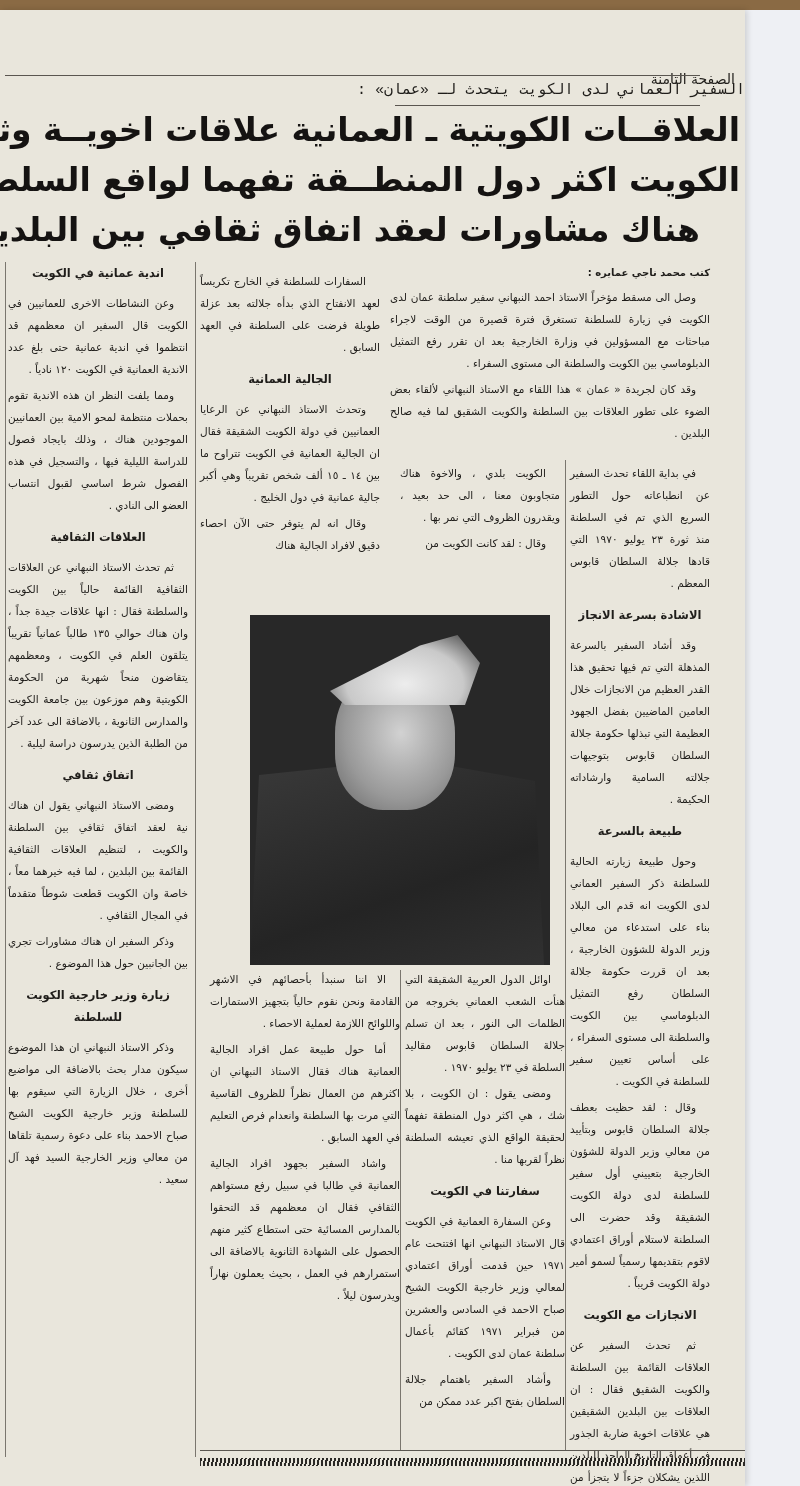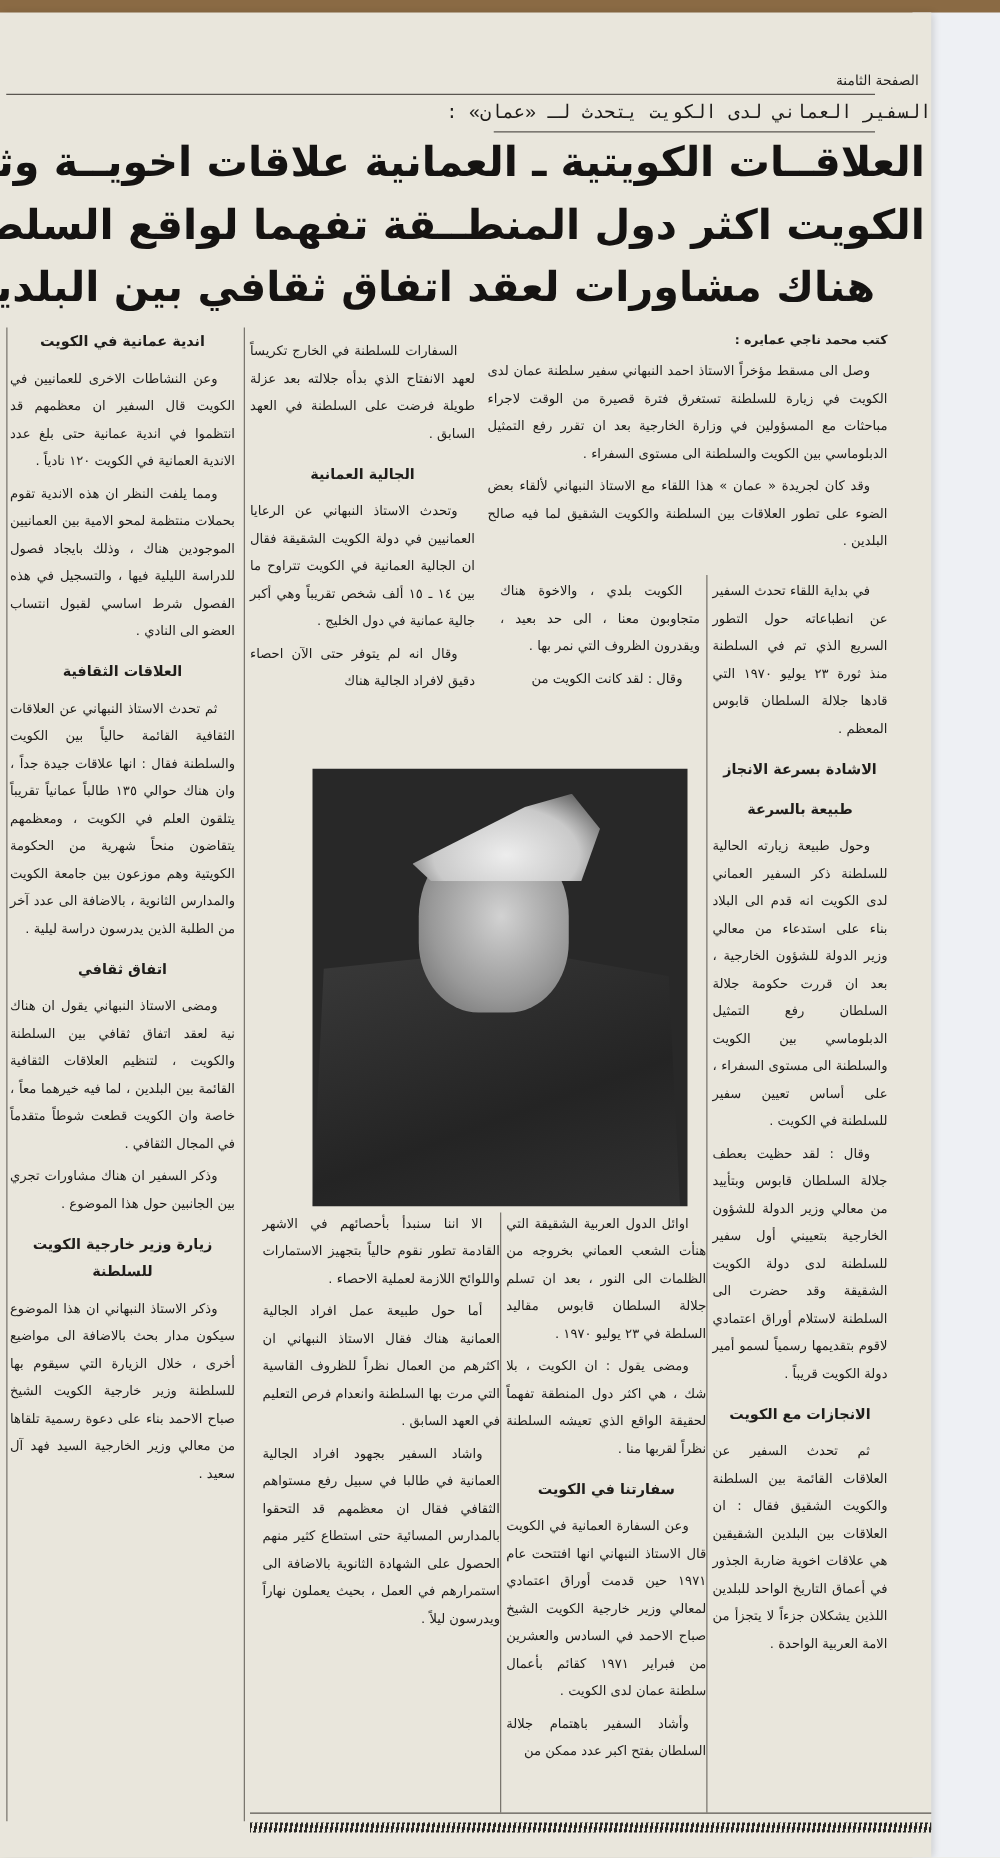--- a/index.html
+++ b/index.html
@@ -10,22 +10,22 @@
     color:#1f1d1a;
   }
   .bg-wood { position:absolute; left:0; top:0; width:800px; height:40px; background:#8a6a44; }
   .bg-white-pages { position:absolute; right:0; top:10px; width:70px; height:1486px; background:#eef0f4; }
   .paper {
     position:absolute; left:0; top:10px; width:745px; height:1476px;
     background:#e9e6dc;
     box-shadow: 2px 0 6px rgba(0,0,0,0.15);
   }
   .page-label {
-    position:absolute; right:65px; top:58px;
-    font-size:11px; direction:rtl;
+    position:absolute; right:65px; top:71px;
+    font-size:14px; direction:rtl;
   }
   .hr { position:absolute; height:1px; background:#5a5650; }
   .kicker {
     position:absolute; right:55px; top:80px;
     font-family:Liberation Mono, monospace; font-size:15px; direction:rtl; white-space:nowrap;
   }
   .headline {
     position:absolute; direction:rtl; text-align:center; white-space:nowrap;
     font-family:"DejaVu Sans", sans-serif; font-weight:bold; color:#151312;
   }
@@ -88,20 +88,21 @@
 
 <div class="col" style="left:390px; top:262px; width:320px;">
   <div class="byline">كتب محمد ناجي عمايره :</div>
   <p>وصل الى مسقط مؤخراً الاستاذ احمد النبهاني سفير سلطنة عمان لدى الكويت في زيارة للسلطنة تستغرق فترة قصيرة من الوقت لاجراء مباحثات مع المسؤولين في وزارة الخارجية بعد ان تقرر رفع التمثيل الدبلوماسي بين الكويت والسلطنة الى مستوى السفراء .</p>
   <p>وقد كان لجريدة « عمان » هذا اللقاء مع الاستاذ النبهاني لألقاء بعض الضوء على تطور العلاقات بين السلطنة والكويت الشقيق لما فيه صالح البلدين .</p>
 </div>
 
 <div class="col" style="left:570px; top:462px; width:140px;">
   <p>في بداية اللقاء تحدث السفير عن انطباعاته حول التطور السريع الذي تم في السلطنة منذ ثورة ٢٣ يوليو ١٩٧٠ التي قادها جلالة السلطان قابوس المعظم .</p>
   <div class="sub">الاشادة بسرعة الانجاز</div>
+  <p>وقد أشاد السفير بالسرعة المذهلة التي تم فيها تحقيق هذا القدر العظيم من الانجازات خلال العامين الماضيين بفضل الجهود العظيمة التي تبذلها حكومة جلالة السلطان قابوس بتوجيهات جلالته السامية وارشاداته الحكيمة .</p>
   <div class="sub">طبيعة بالسرعة</div>
   <p>وحول طبيعة زيارته الحالية للسلطنة ذكر السفير العماني لدى الكويت انه قدم الى البلاد بناء على استدعاء من معالي وزير الدولة للشؤون الخارجية ، بعد ان قررت حكومة جلالة السلطان رفع التمثيل الدبلوماسي بين الكويت والسلطنة الى مستوى السفراء ، على أساس تعيين سفير للسلطنة في الكويت .</p>
   <p>وقال : لقد حظيت بعطف جلالة السلطان قابوس وبتأييد من معالي وزير الدولة للشؤون الخارجية بتعييني أول سفير للسلطنة لدى دولة الكويت الشقيقة وقد حضرت الى السلطنة لاستلام أوراق اعتمادي لاقوم بتقديمها رسمياً لسمو أمير دولة الكويت قريباً .</p>
   <div class="sub">الانجازات مع الكويت</div>
   <p>ثم تحدث السفير عن العلاقات القائمة بين السلطنة والكويت الشقيق فقال : ان العلاقات بين البلدين الشقيقين هي علاقات اخوية ضاربة الجذور في أعماق التاريخ الواحد للبلدين اللذين يشكلان جزءاً لا يتجزأ من الامة العربية الواحدة .</p>
 
 </div>
 
 <div class="col" style="left:400px; top:462px; width:160px;">
   <p>الكويت بلدي ، والاخوة هناك متجاوبون معنا ، الى حد بعيد ، ويقدرون الظروف التي نمر بها .</p>
@@ -115,21 +116,21 @@
   <p>وأشاد السفير باهتمام جلالة السلطان بفتح اكبر عدد ممكن من</p>
 </div>
 
 <div class="col" style="left:200px; top:270px; width:180px;">
   <p>السفارات للسلطنة في الخارج تكريساً لعهد الانفتاح الذي بدأه جلالته بعد عزلة طويلة فرضت على السلطنة في العهد السابق .</p>
   <div class="sub">الجالية العمانية</div>
   <p>وتحدث الاستاذ النبهاني عن الرعايا العمانيين في دولة الكويت الشقيقة فقال ان الجالية العمانية في الكويت تتراوح ما بين ١٤ ـ ١٥ ألف شخص تقريباً وهي أكبر جالية عمانية في دول الخليج .</p>
   <p>وقال انه لم يتوفر حتى الآن احصاء دقيق لافراد الجالية هناك</p>
 </div>
 <div class="col" style="left:210px; top:968px; width:190px;">
-  <p>الا اننا سنبدأ بأحصائهم في الاشهر القادمة تطور نقوم حالياً بتجهيز الاستمارات واللوائح اللازمة لعملية الاحصاء .</p>
+  <p>الا اننا سنبدأ بأحصائهم في الاشهر القادمة ونحن نقوم حالياً بتجهيز الاستمارات واللوائح اللازمة لعملية الاحصاء .</p>
   <p>أما حول طبيعة عمل افراد الجالية العمانية هناك فقال الاستاذ النبهاني ان اكثرهم من العمال نظراً للظروف القاسية التي مرت بها السلطنة وانعدام فرص التعليم في العهد السابق .</p>
   <p>واشاد السفير بجهود افراد الجالية العمانية في طالبا في سبيل رفع مستواهم الثقافي فقال ان معظمهم قد التحقوا بالمدارس المسائية حتى استطاع كثير منهم الحصول على الشهادة الثانوية بالاضافة الى استمرارهم في العمل ، بحيث يعملون نهاراً ويدرسون ليلاً .</p>
 </div>
 
 <div class="col" style="left:8px; top:262px; width:180px;">
   <div class="sub" style="margin-top:0">اندية عمانية في الكويت</div>
   <p>وعن النشاطات الاخرى للعمانيين في الكويت قال السفير ان معظمهم قد انتظموا في اندية عمانية حتى بلغ عدد الاندية العمانية في الكويت ١٢٠ نادياً .</p>
   <p>ومما يلفت النظر ان هذه الاندية تقوم بحملات منتظمة لمحو الامية بين العمانيين الموجودين هناك ، وذلك بايجاد فصول للدراسة الليلية فيها ، والتسجيل في هذه الفصول شرط اساسي لقبول انتساب العضو الى النادي .</p>
   <div class="sub">العلاقات الثقافية</div>
   <p>ثم تحدث الاستاذ النبهاني عن العلاقات الثقافية القائمة حالياً بين الكويت والسلطنة فقال : انها علاقات جيدة جداً ، وان هناك حوالي ١٣٥ طالباً عمانياً تقريباً يتلقون العلم في الكويت ، ومعظمهم يتقاضون منحاً شهرية من الحكومة الكويتية وهم موزعون بين جامعة الكويت والمدارس الثانوية ، بالاضافة الى عدد آخر من الطلبة الذين يدرسون دراسة ليلية .</p>

